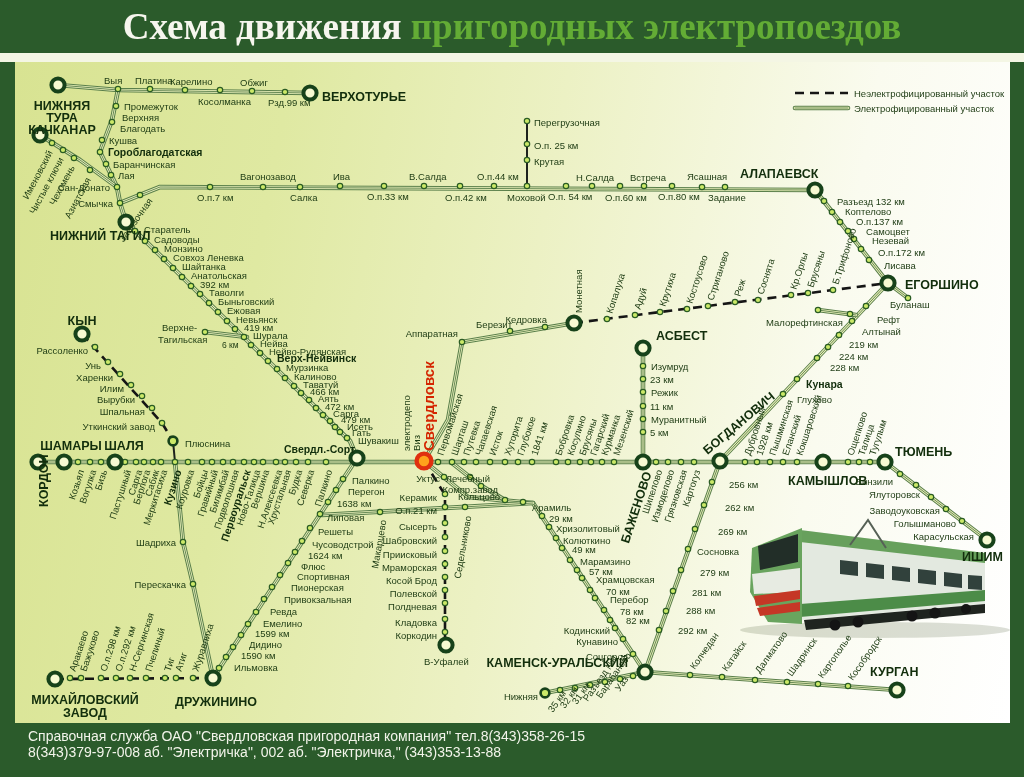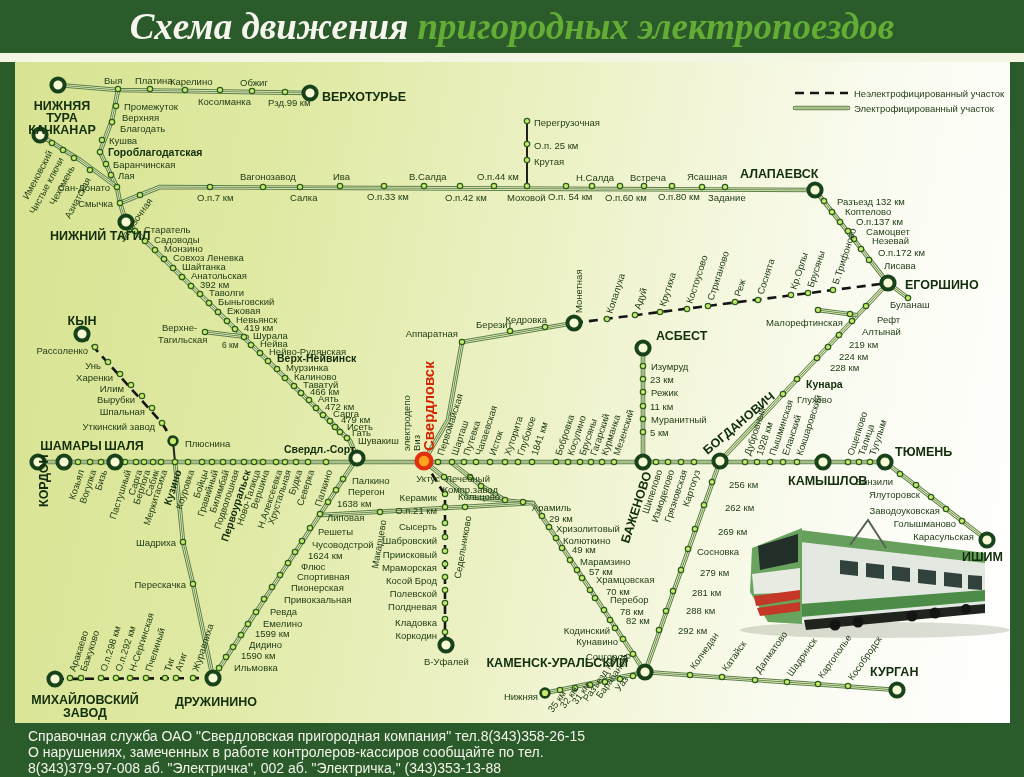--- a/index.html
+++ b/index.html
@@ -1,18 +1,18 @@
 <!DOCTYPE html>
 <html><head>
 <meta charset="utf-8">
 <style>
   html,body{margin:0;padding:0;}
   body{width:1024px;height:777px;background:#2b5b2b;font-family:"Liberation Sans",sans-serif;position:relative;overflow:hidden;}
   #titlebar{position:absolute;left:0;top:0;width:1024px;height:53px;background:#2b5b2b;text-align:center;}
-  #titlebar .t{font-family:"Liberation Serif",serif;font-weight:bold;font-size:37px;line-height:53px;white-space:nowrap;font-style:italic;}
+  #titlebar .t{font-family:"Liberation Serif",serif;font-weight:bold;font-size:37px;line-height:53px;white-space:nowrap;}
   .t1{color:#f6f6ee;}
   .t2{color:#63ac35;}
   #strip{position:absolute;left:0;top:53px;width:1024px;height:9px;background:#f4f6e4;}
   #map{position:absolute;left:15px;top:62px;width:995px;height:661px;background:linear-gradient(100deg,#d8e392 0%,#dfe9a2 25%,#ecf1c4 50%,#fafbef 78%,#ffffff 100%);}
   #footer{position:absolute;left:0;top:723px;width:1024px;height:54px;background:#2b5b2b;color:#f2f4ea;}
   #footer .lines{position:absolute;left:28px;top:5px;font-size:14px;line-height:16px;}
   #slogan{position:absolute;right:28px;top:8px;font-size:36px;color:#f2f4ea;}
   svg text{font-family:"Liberation Sans",sans-serif;}
 </style>
 </head>
@@ -674,16 +674,15 @@
         <text x="195" y="671" font-size="9.5px" fill="#1c3a12" font-weight="normal" dominant-baseline="central" transform="rotate(-72,195,671)">Журавлиха</text>
         <text x="854" y="93" font-size="9.5px" fill="#1c3a12" font-weight="normal" dominant-baseline="central">Неэлектрофицированный участок</text>
         <text x="854" y="108" font-size="9.5px" fill="#1c3a12" font-weight="normal" dominant-baseline="central">Электрофицированный участок</text>
       </g>
   </svg>
 </div>
 
 <div id="footer">
   <div class="lines">
     <div>Справочная служба ОАО "Свердловская пригородная компания" тел.8(343)358-26-15</div>
-    <div>О нарушениях, замеченных в работе контролеров-кассиров сообщайте по тел.</div>
     <div>8(343)379-97-008 аб. "Электричка", 002 аб. "Электричка," (343)353-13-88</div>
   </div>
 </div>
 
 </body></html>

